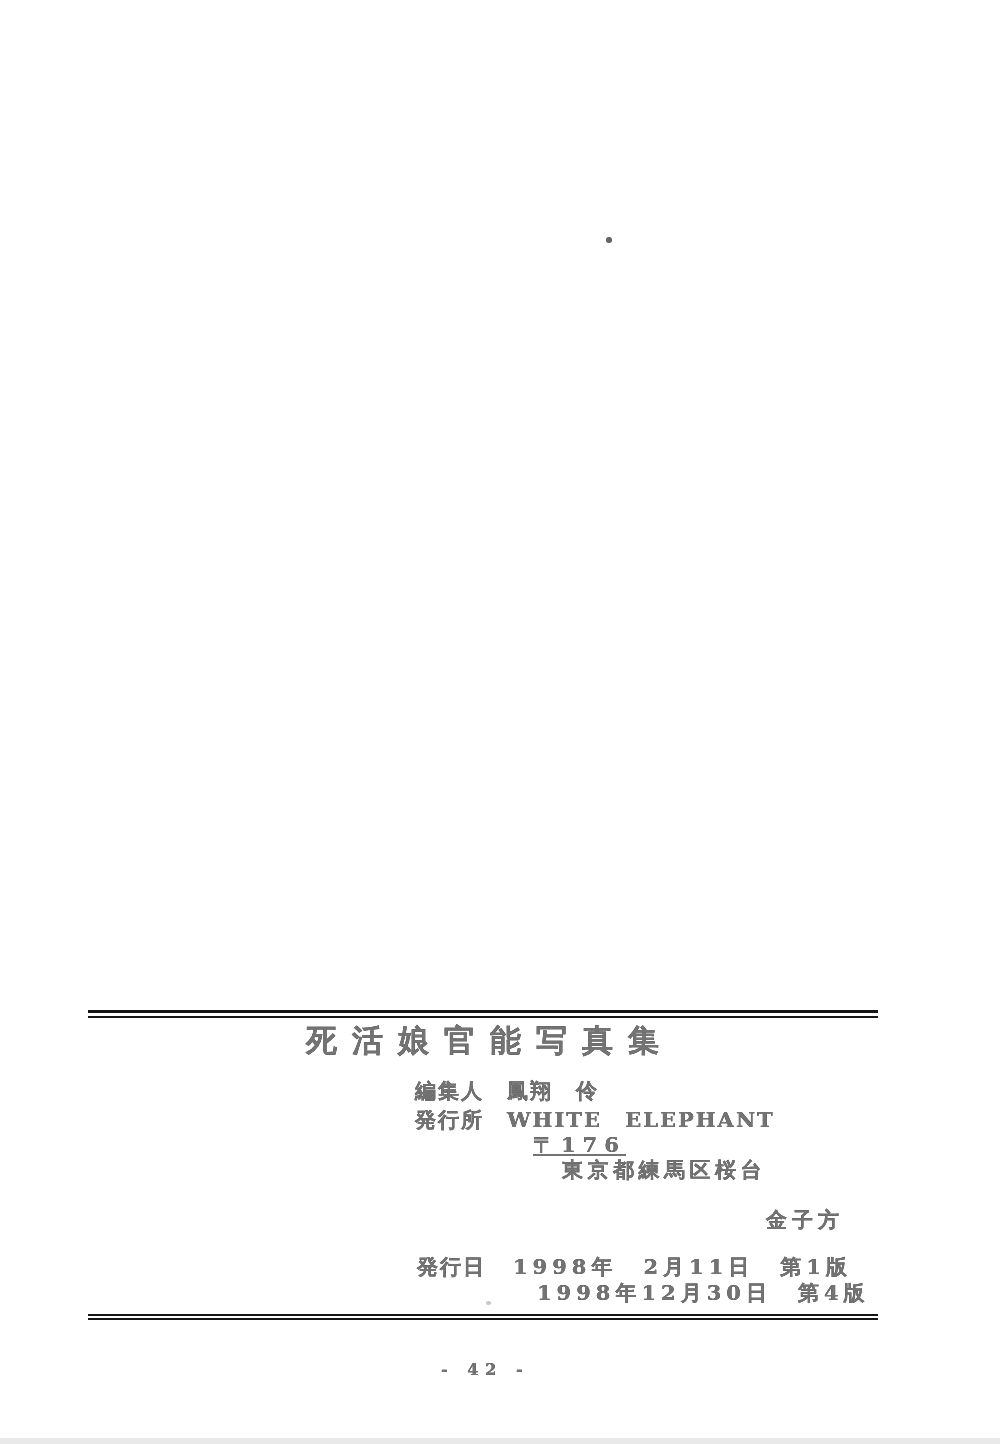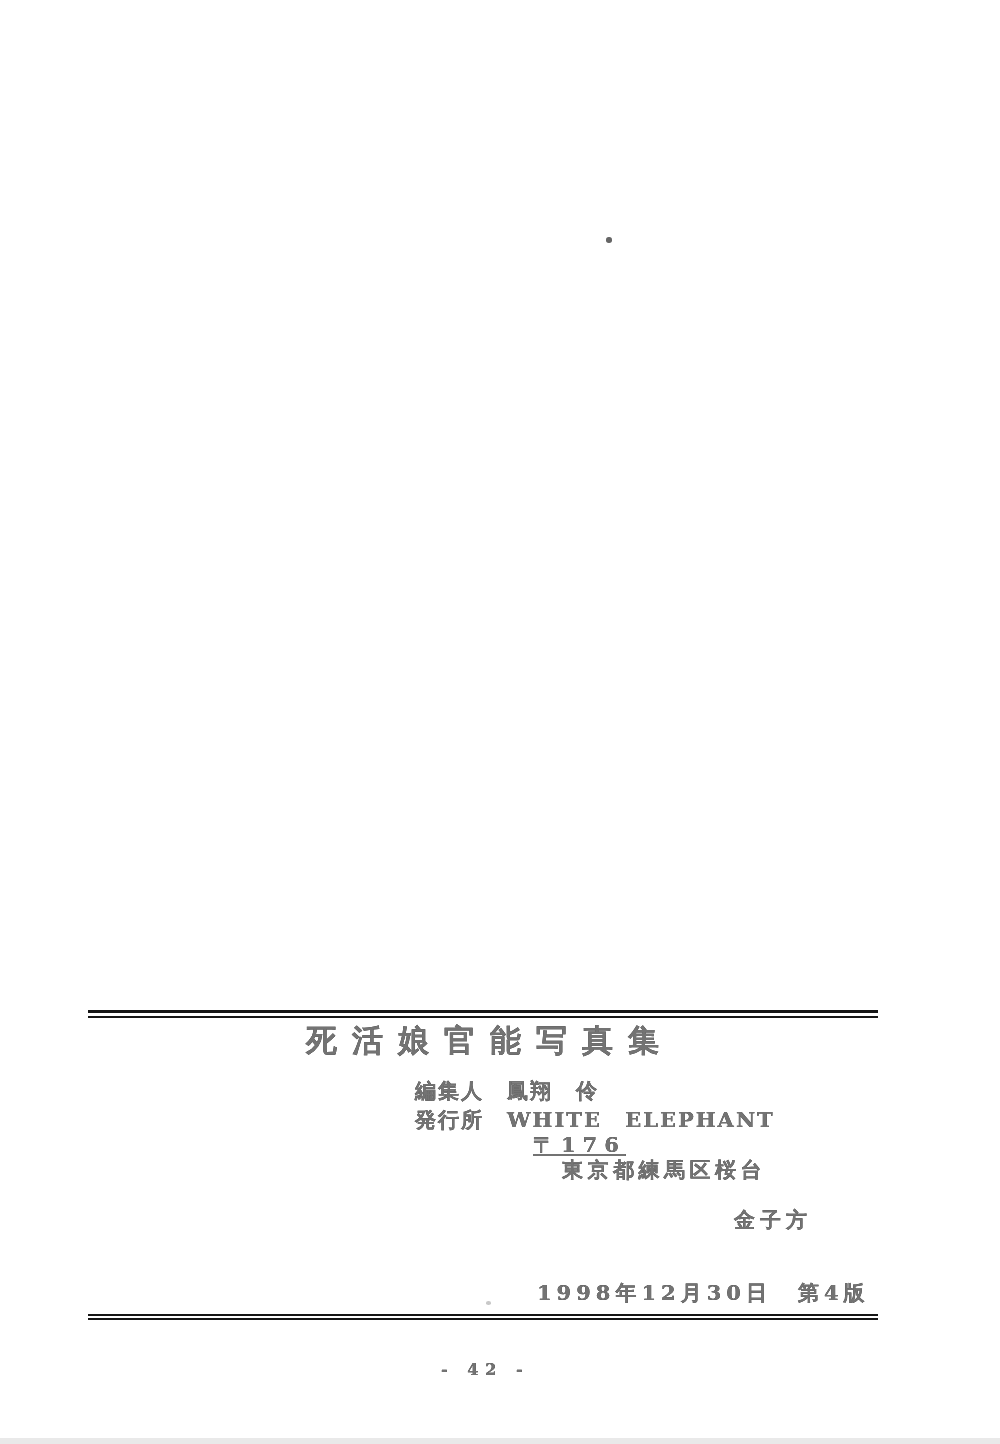--- a/index.html
+++ b/index.html
@@ -32,21 +32,21 @@
   }
   .label { display: inline-block; letter-spacing: 2px; }
   .w92 { width: 92px; }
   .w96 { width: 96px; }
   .row-editor    { left: 415px; top: 1079px; letter-spacing: 2px; }
   .row-publisher { left: 415px; top: 1108px; }
   .latin { font-size: 21px; letter-spacing: 2px; word-spacing: 14px; }
   .row-postal { left: 533px; top: 1133px; letter-spacing: 7px; text-decoration: underline; }
   .row-addr1  { left: 529px; top: 1158px; letter-spacing: 4.5px; margin-left: 33px; }
   .row-addr2  { left: 575px; top: 1183px; letter-spacing: 8px; }
-  .row-addr3  { left: 734px; top: 1208px; letter-spacing: 5px; }
+  .row-addr3  { left: 766px; top: 1208px; letter-spacing: 5px; }
   .row-issue1 { left: 417px; top: 1255px; }
   .row-issue2 { left: 513px; top: 1281px; margin-left: 24px; }
   .dates { letter-spacing: 5px; }
   .pagenum {
     position: absolute; left: 441px; top: 1360px;
     font-size: 16px; font-weight: 600; letter-spacing: 7px;
     white-space: pre; text-shadow: 0 0 0.4px #1b1b1b;
   }
   .bottom-edge { position: absolute; left: 0; top: 1438px; width: 1000px; height: 6px; background: #e9e9e9; }
 </style>
@@ -65,20 +65,21 @@
 
   <div class="line row-publisher"><span class="label w92">発行所</span><span class="latin">WHITE ELEPHANT</span></div>
 
   <div class="line row-postal">〒176</div>
 
   <div class="line row-addr1">東京都練馬区桜台</div>
 
 
   <div class="line row-addr3">金子方</div>
 
+  <div class="line row-issue1"><span class="label w96">発行日</span><span class="dates">1998年　2月11日　第1版</span></div>
 
   <div class="line row-issue2"><span class="dates">1998年12月30日　第4版</span></div>
 
   <div class="rule rule-bottom"></div>
 
   <div class="pagenum">- 42 -</div>
 
   <div class="speck speck-b"></div>
 
   <div class="bottom-edge"></div>

